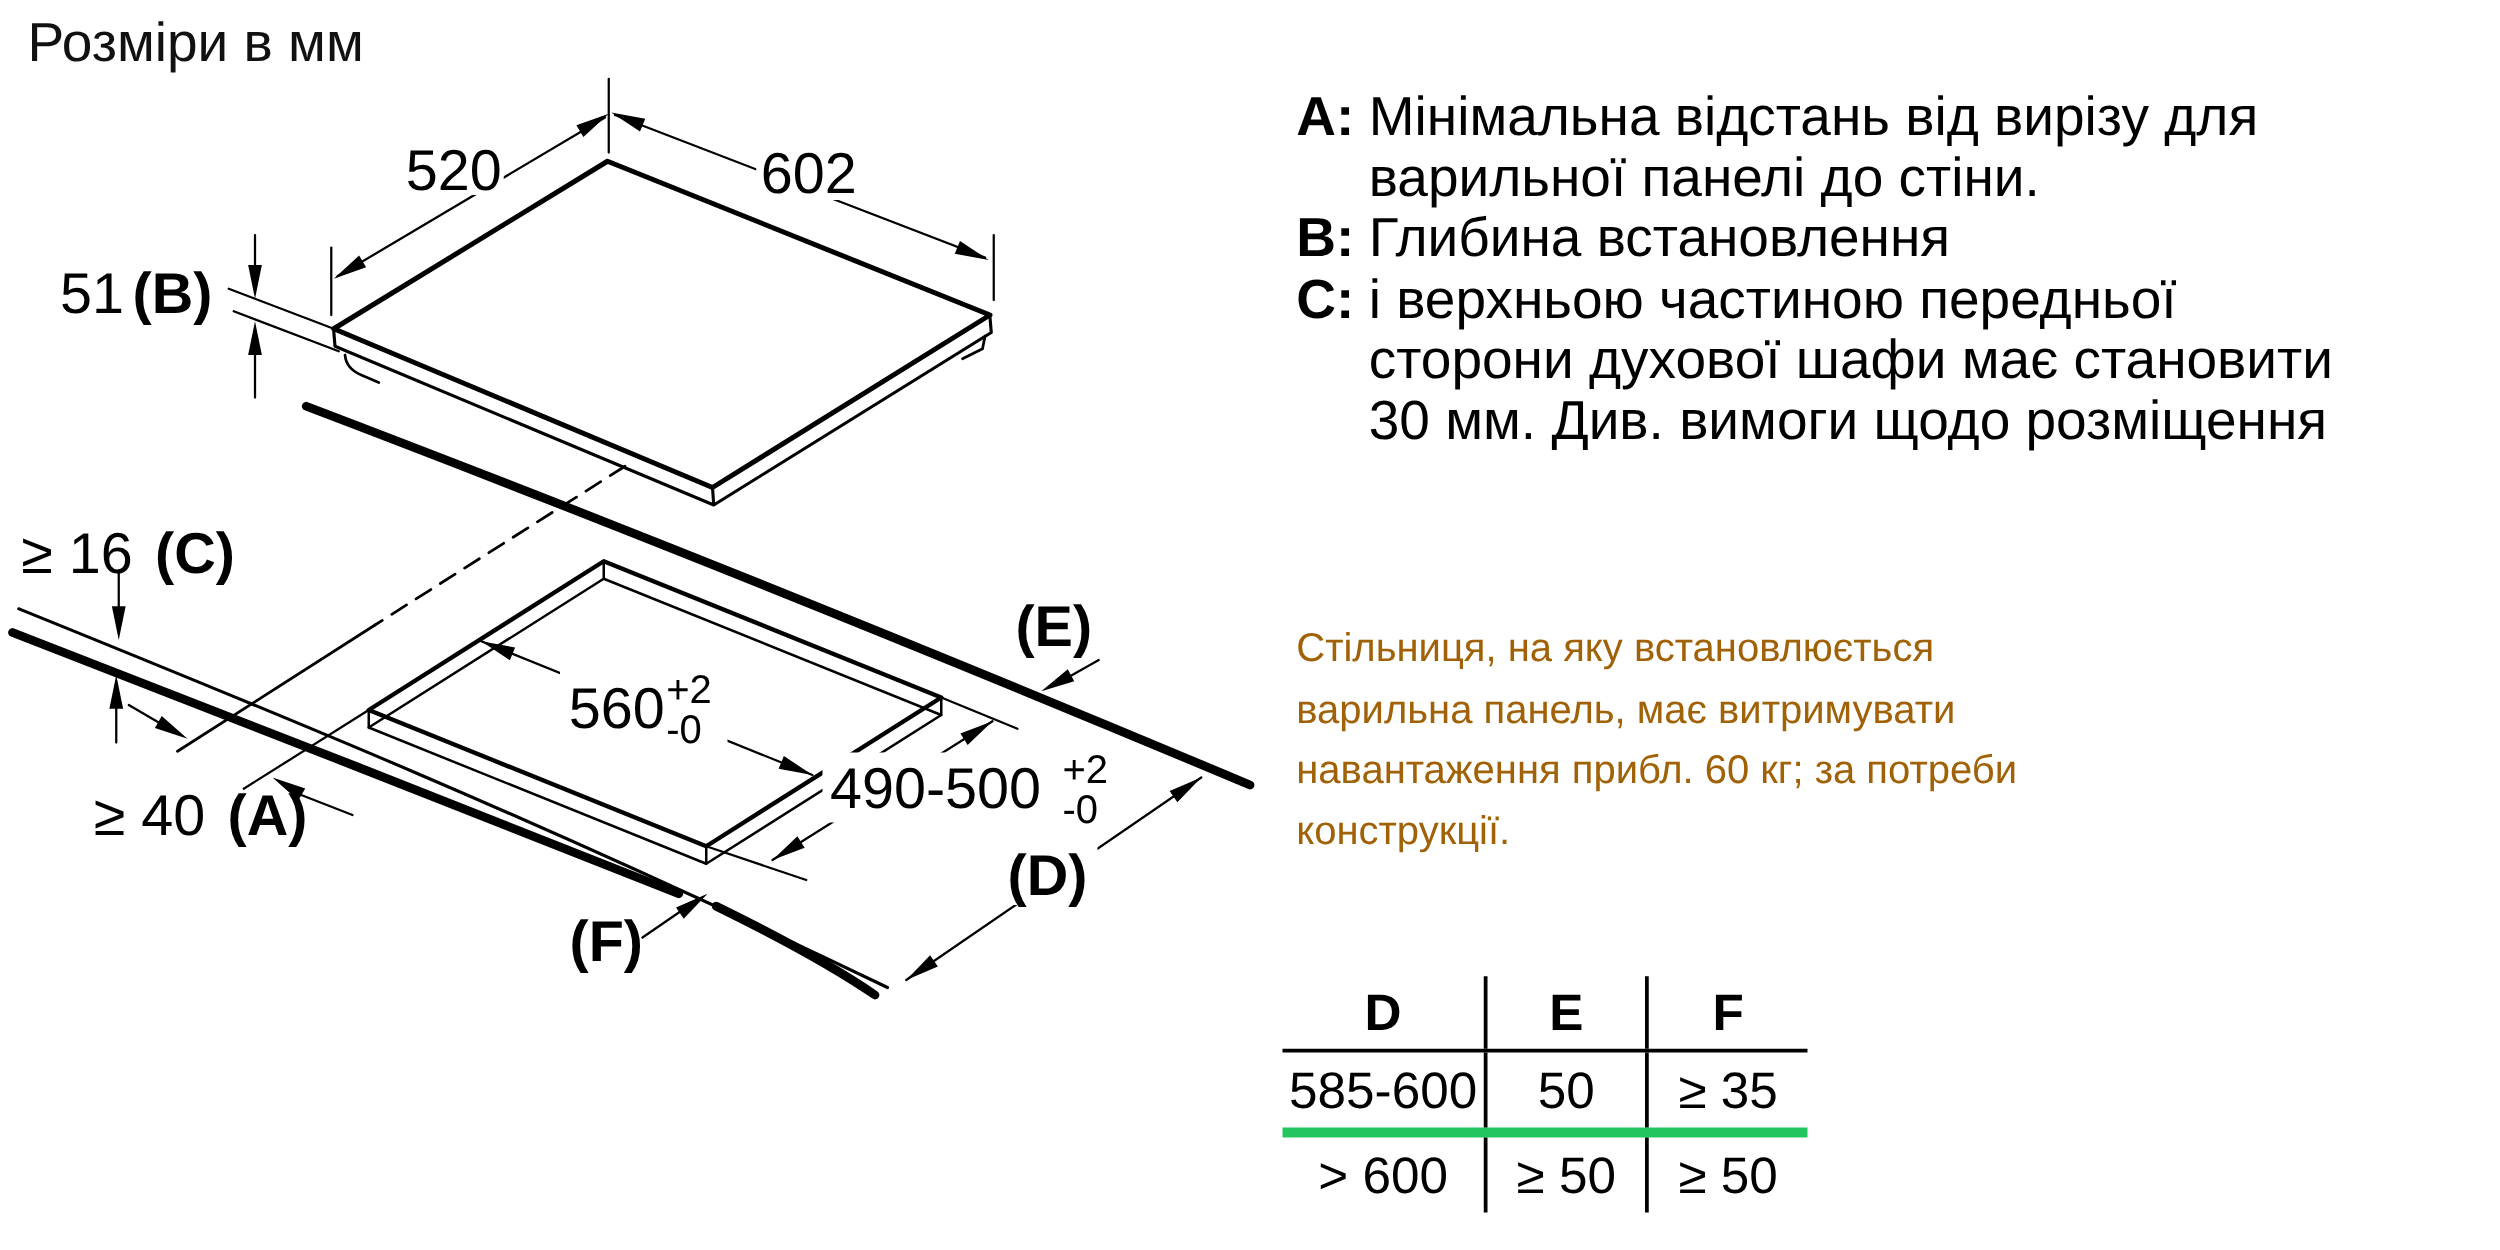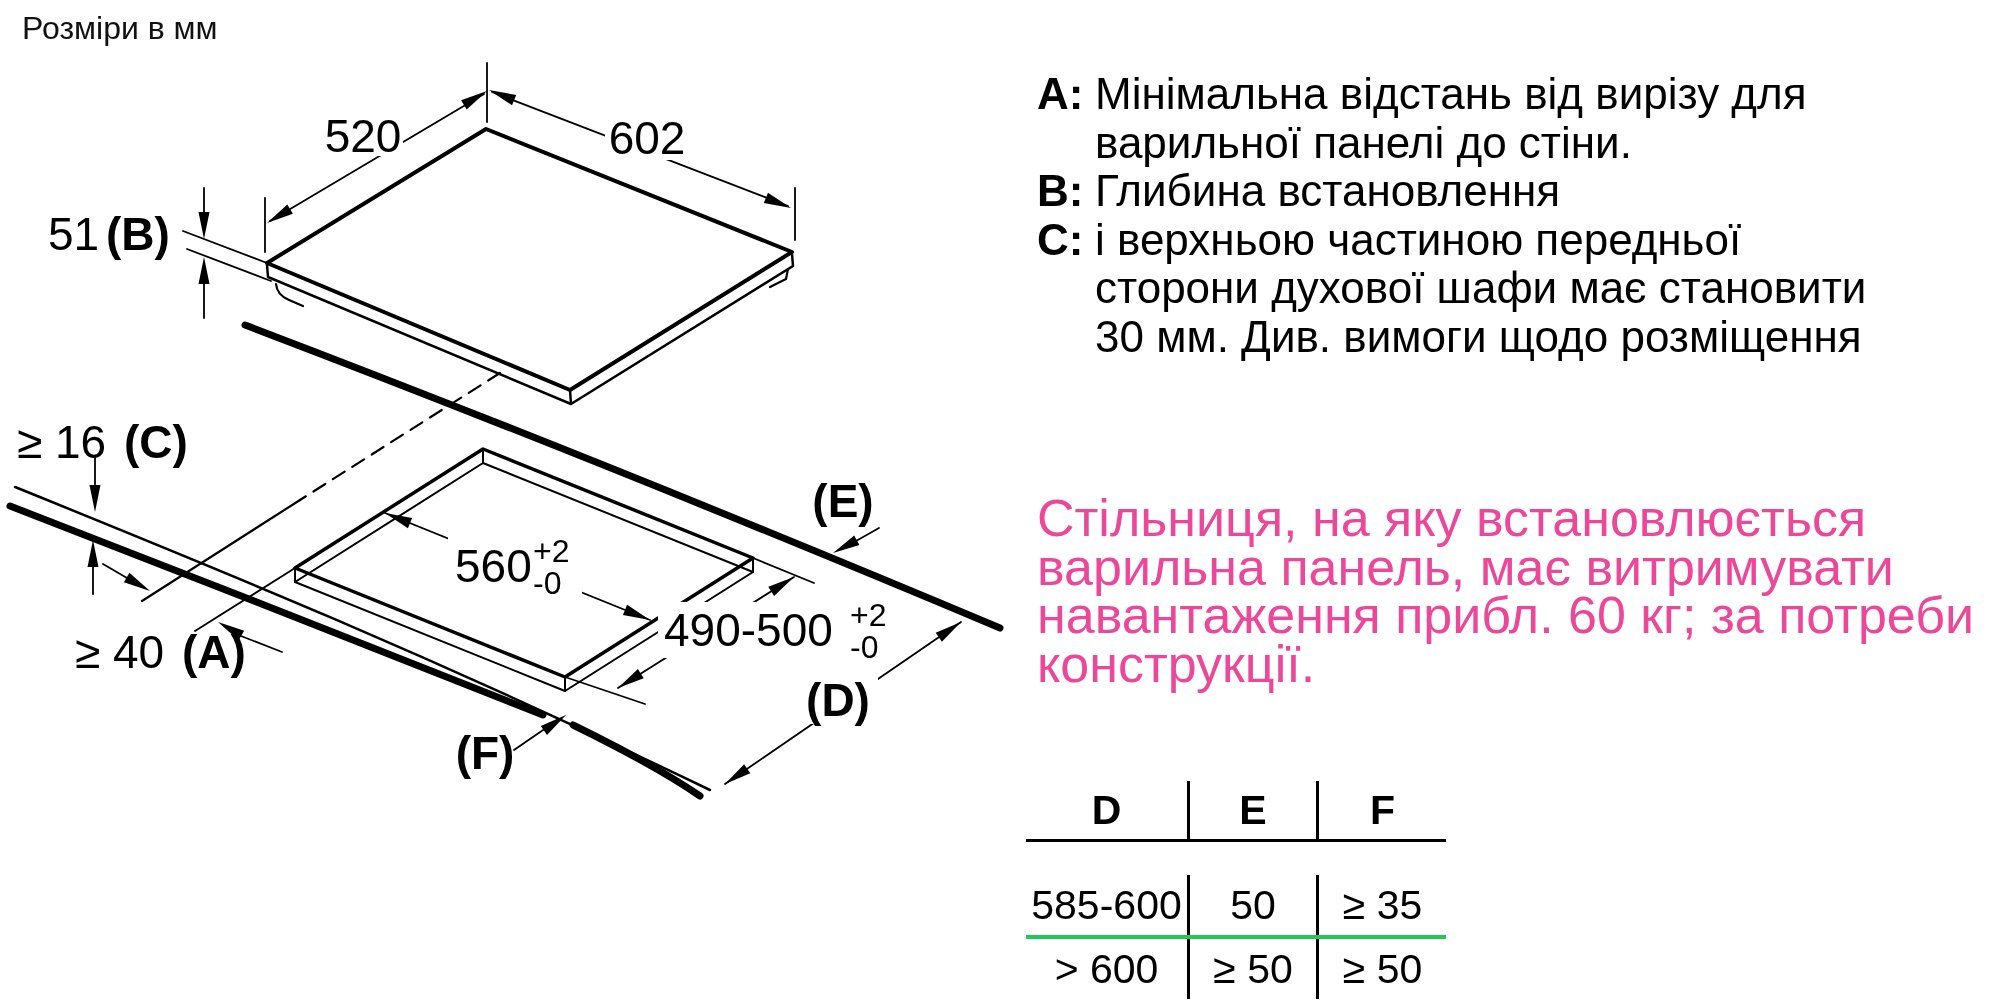--- a/index.html
+++ b/index.html
@@ -1,34 +1,34 @@
 <!DOCTYPE html>
 <html><head>
 <meta charset="utf-8">
 <style>
   html,body{margin:0;padding:0;background:#fff;}
   .screen{position:relative;width:2000px;height:1000px;background:#ffffff;overflow:hidden;
           font-family:"Liberation Sans",sans-serif;color:#000;}
-  .page-title{position:absolute;left:22px;top:10px;font-size:32px;color:#111;}
+  .page-title{position:absolute;left:22px;top:10px;font-size:44px;color:#111;}
   svg text{font-family:"Liberation Sans",sans-serif;fill:#000;}
   .legend{position:absolute;left:1037px;top:70px;font-size:44px;line-height:48.5px;color:#000;}
   .legend-item{display:flex;}
   .legend-key{width:58px;font-weight:bold;flex:0 0 auto;}
   .legend-lines{flex:1;}
-  .para{position:absolute;left:1037px;top:494px;font-size:52px;line-height:48.5px;color:#ec4899;}
+  .para{position:absolute;left:1037px;top:494px;font-size:32px;line-height:48.5px;color:#a16207;}
   .dim-table{position:absolute;left:1026px;top:781px;font-size:41px;}
   .tr{display:flex;}
   .tr.head{font-weight:bold;}
   .tr.head .cell{height:58px;line-height:58px;}
   .tr .cell{height:60px;line-height:60px;text-align:center;}
   .c1{width:161px;border-right:3px solid #000;}
   .c2{width:126px;border-right:3px solid #000;}
   .c3{width:127px;}
   .tr.head{border-bottom:3px solid #000;}
-  .tr.r1{border-bottom:4px solid #22c55e;margin-top:33px;}
+  .tr.r1{border-bottom:8px solid #22c55e;}
 </style>
 </head>
 <body>
 
 <div class="screen">
 
   <div class="page-title">Розміри в мм</div>
 
   <svg width="1040" height="1000" viewBox="0 0 1040 1000" style="position:absolute;left:0;top:0;" fill="none" stroke-linecap="round">
 

